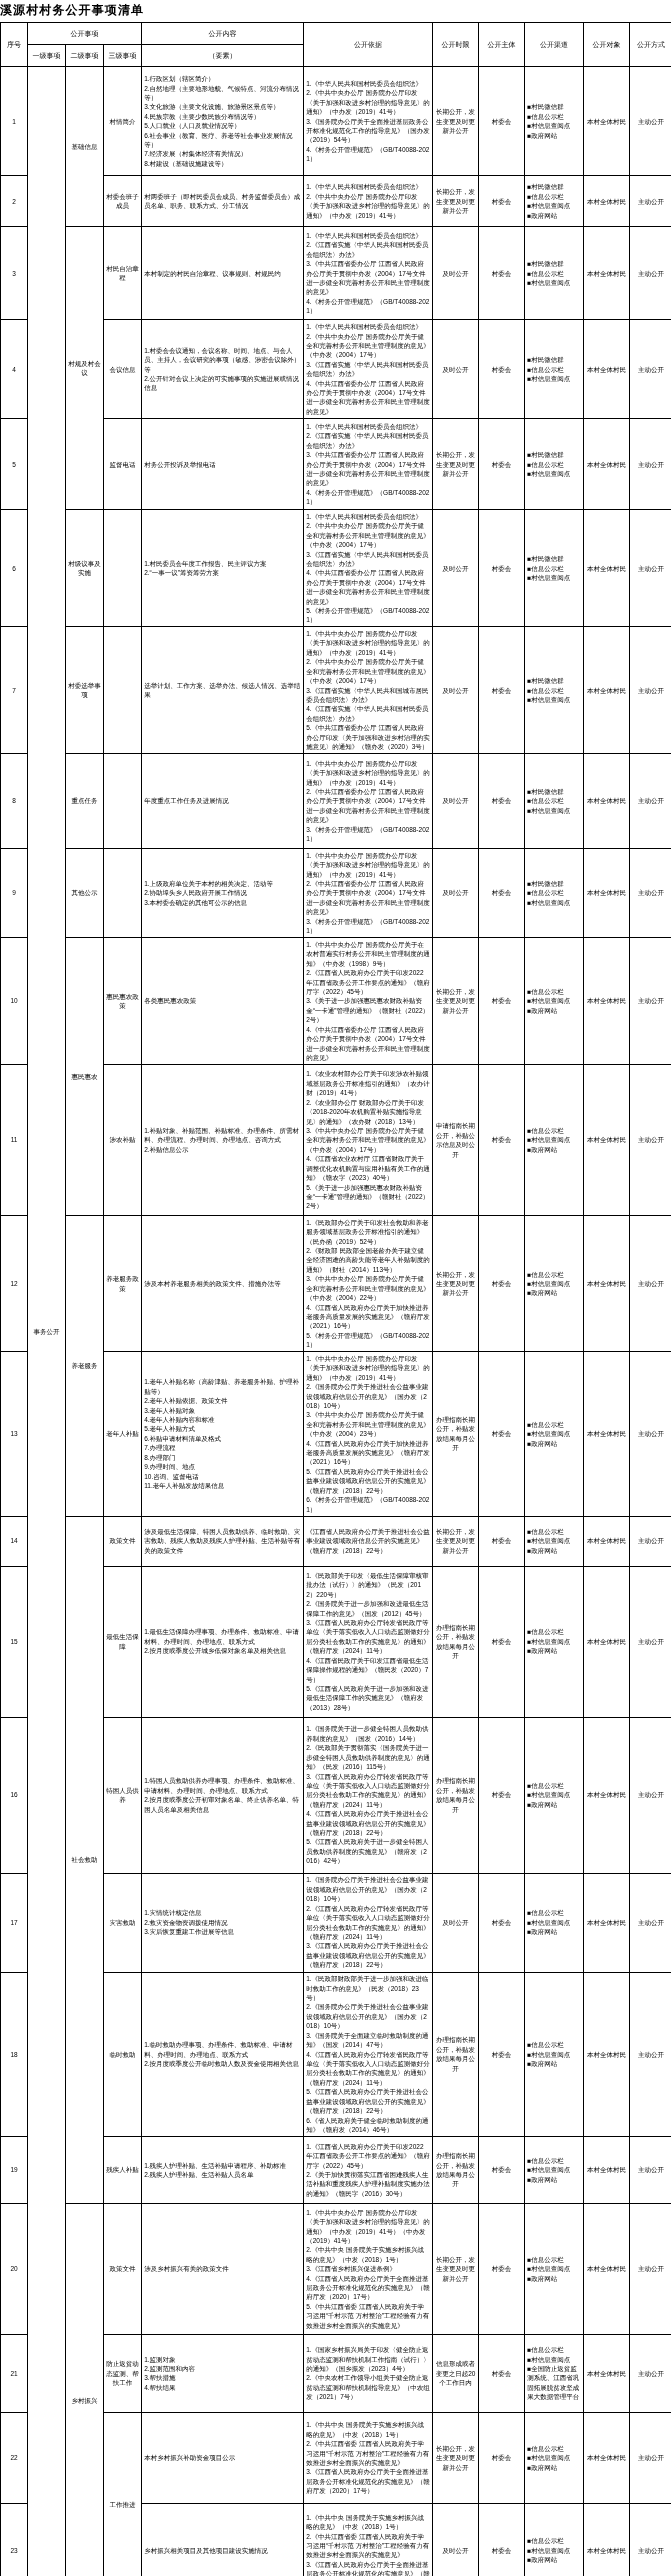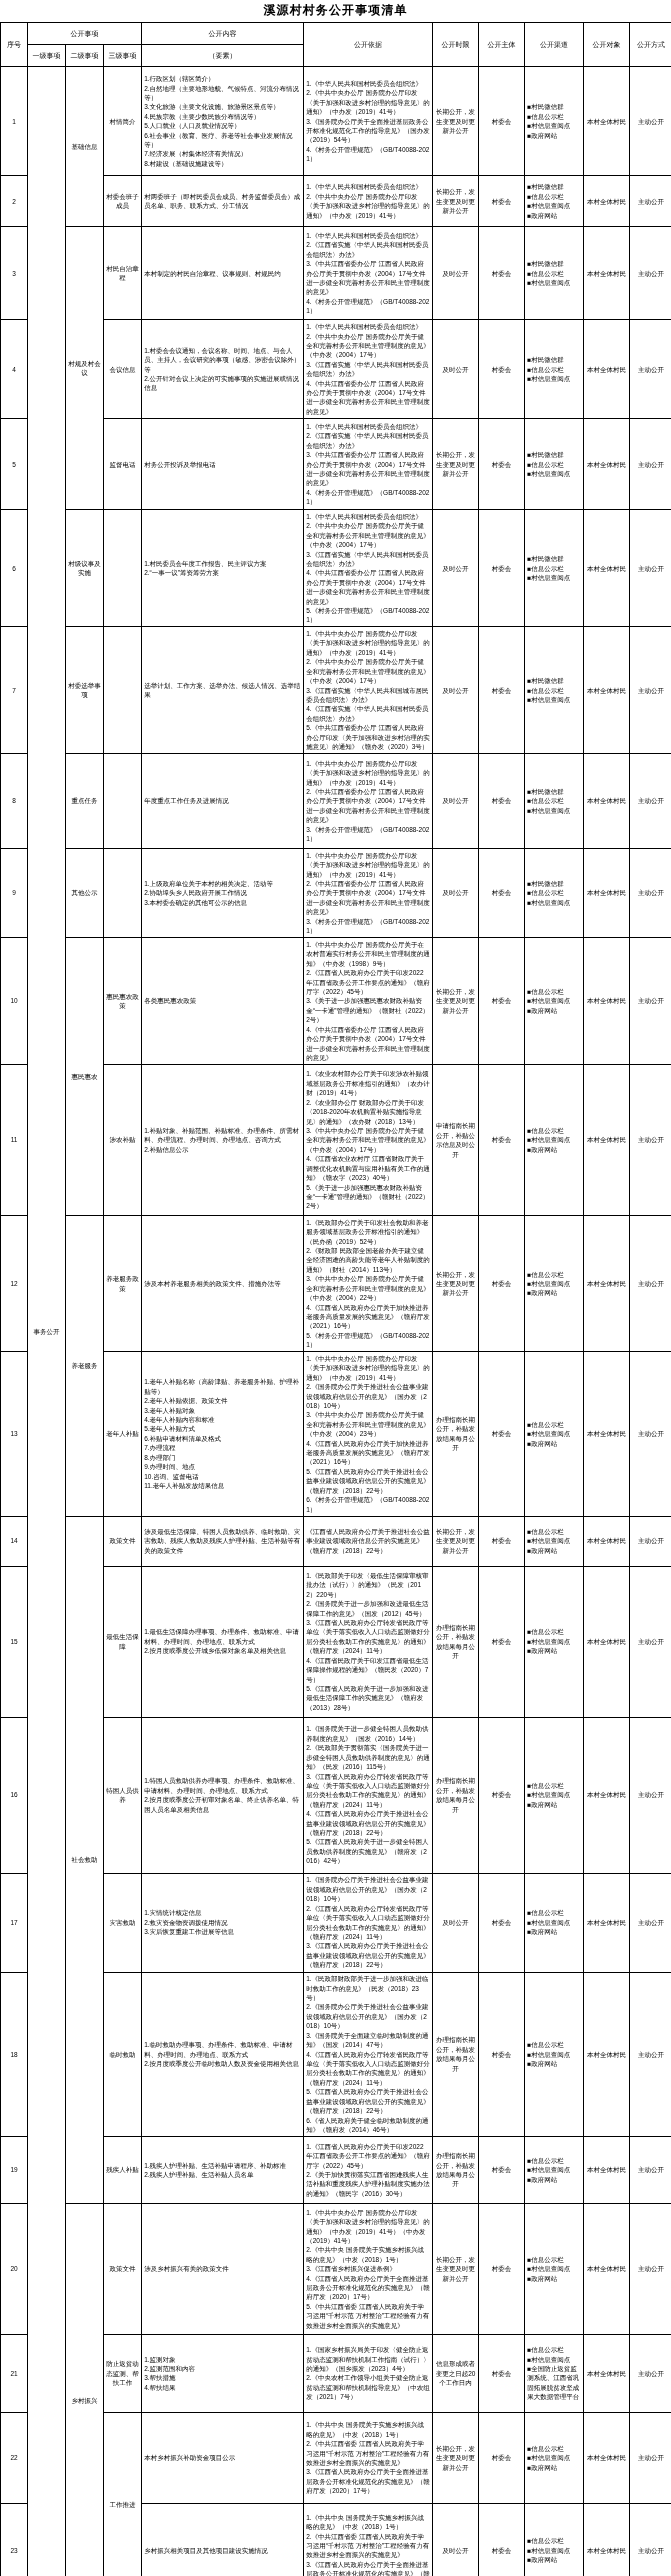--- a/index.html
+++ b/index.html
@@ -2,21 +2,21 @@
 <html style="font-size:8.6px"><head>
 <meta charset="utf-8">
 <style>
   html,body{margin:0;padding:0;background:#ffffff;}
   body{font-family:"Liberation Sans",sans-serif;color:#000;}
   .page{width:671px;margin:0 auto;background:#fff;}
   .title{
     font-family:"Liberation Serif",serif;
     font-weight:bold;
     font-size:12px;
-    text-align:center;
+    text-align:left;
     padding:2.2px 0 3.2px 0;
     letter-spacing:1.1px;
   }
   table.main{
     width:671px;
     border-collapse:collapse;
     table-layout:fixed;
     border:1.1px solid #000;
   }
   table.main th, table.main td{

